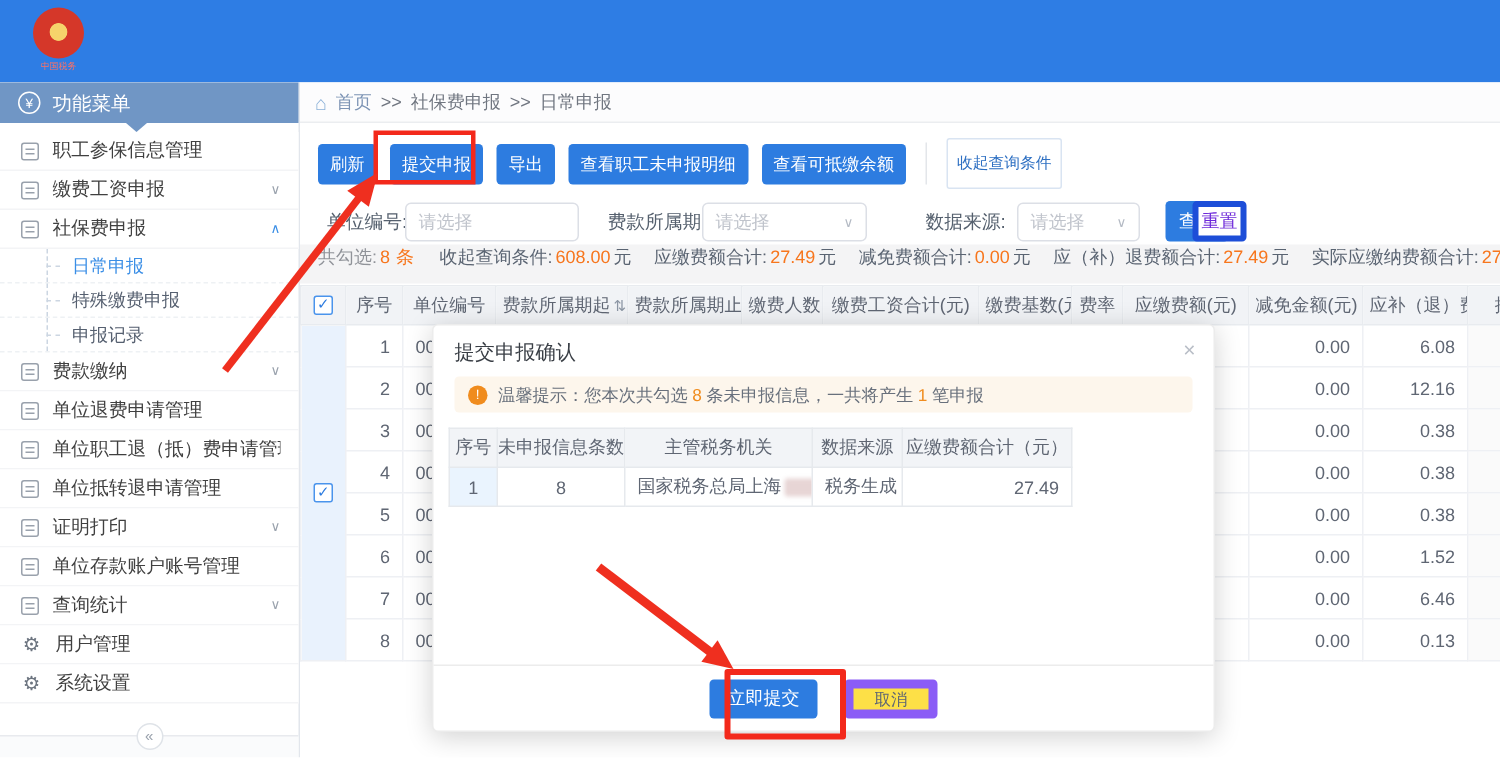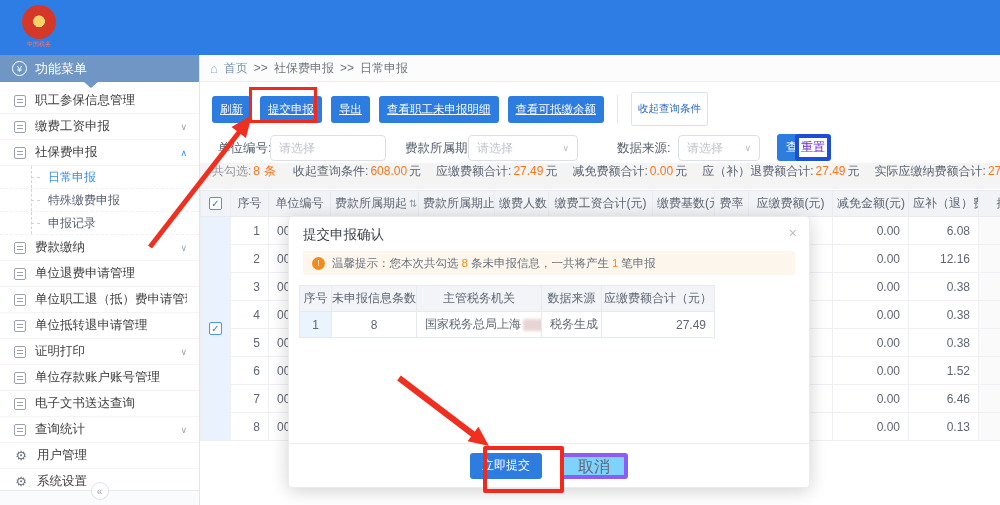--- a/index.html
+++ b/index.html
@@ -40,21 +40,21 @@
   .s-sub.active{color:#3a8ee6;}
   .side-foot{position:absolute;left:0;bottom:0;width:199px;height:15px;background:#fafbfc;border-top:1px solid #e8eaee;display:flex;justify-content:center;}
   .col-btn{width:18px;height:18px;border-radius:50%;background:#fff;border:1px solid #dfe3e8;color:#9aa2ad;font-size:10px;display:flex;align-items:center;justify-content:center;margin-top:-9px;cursor:pointer;}
 
   
   .main{position:absolute;left:200px;top:55px;width:800px;height:450px;background:#fff;}
   .crumb{height:27px;border-bottom:1px solid #ebedf0;display:flex;align-items:center;gap:6px;padding-left:10px;font-size:12px;color:#707680;background:#fcfcfd;}
   .home-ic{color:#8ab0d8;font-size:13px;}
   .crumb .first{color:#7d94b5;cursor:pointer;}
   .toolbar{position:absolute;left:0;top:33px;width:100%;height:42px;display:flex;align-items:center;gap:9px;padding-left:12px;}
-  .tb-btn{height:27px;background:#2d7ce0;color:#fff;font-size:11.5px;border:none;border-radius:3px;padding:0 8px;cursor:pointer;white-space:nowrap;text-decoration:underline;}
+  .tb-btn{height:27px;background:#2d7ce0;color:#fff;font-size:11.5px;border:none;border-radius:3px;padding:0 8px;cursor:pointer;white-space:nowrap;}
   .tb-sep{width:1px;height:28px;background:#e3e6ea;margin:0 4px;}
   .tb-collapse{height:34px;background:#fff;border:1px solid #d9e4f2;color:#2d6fc2;font-size:10.5px;padding:0 6px;border-radius:2px;cursor:pointer;}
 
   .f-lbl{position:absolute;font-size:12.5px;color:#55606e;top:85px;}
   .inp{position:absolute;top:80px;height:26px;border:1px solid #dcdfe6;border-radius:4px;font-size:12px;color:#606266;padding:0 8px;background:#fff;}
   .inp::placeholder{color:#c0c4cc;}
   .sel{position:absolute;top:80px;height:26px;border:1px solid #dcdfe6;border-radius:4px;background:#fff;display:flex;align-items:center;justify-content:space-between;padding:0 8px;font-size:12px;color:#c0c4cc;cursor:pointer;}
   .sc{color:#b4bac4;font-size:9px;}
   .q-btn{position:absolute;top:79px;height:27px;border-radius:3px;font-size:12px;cursor:pointer;}
   .q-query{left:577px;width:42px;background:#2d7ce0;color:#ffffff;border:none;}
@@ -83,21 +83,21 @@
   .warn-ic{width:13px;height:13px;border-radius:50%;background:#f08c1e;color:#fff;font-size:9px;display:flex;align-items:center;justify-content:center;flex:none;}
   .m-banner b{color:#f08c1e;font-weight:normal;margin:0 3px;}
   .m-table{margin:10px 0 0 10px;border-collapse:collapse;table-layout:fixed;width:415px;font-size:12px;color:#5f6673;}
   .m-table th{background:#f2f4f7;height:26px;border:1px solid #e6e9ed;font-weight:normal;white-space:nowrap;overflow:hidden;}
   .m-table td{height:26px;border:1px solid #e6e9ed;padding:0 8px;text-align:center;white-space:nowrap;overflow:hidden;}
   .m-table td.seq{background:#eaf4fe;}
   .m-table td.rnum{text-align:right;}
   .redact{display:inline-block;width:42px;height:12px;background:#e7d5d5;border-radius:2px;vertical-align:middle;margin:0 2px;filter:blur(1.5px);}
   .m-foot{position:absolute;left:0;bottom:0;width:100%;height:44px;border-top:1px solid #ececec;display:flex;align-items:center;justify-content:center;gap:18px;}
   .m-sub{height:26px;padding:0 12px;background:#2d7ce0;color:#fff;border:none;border-radius:3px;font-size:12px;cursor:pointer;}
-  .m-can{height:26px;padding:0 14px;background:#7dd3fc;color:#5f6673;border:4px solid #8b5cf6;border-radius:3px;font-size:16px;cursor:pointer;}
+  .m-can{height:26px;padding:0 14px;background:#fde047;color:#5f6673;border:6px solid #8b5cf6;border-radius:3px;font-size:11px;cursor:pointer;}
 
   
   .rb{position:absolute;border:3px solid #f3291b;z-index:60;pointer-events:none;}
   .rb1{left:249px;top:87px;width:68px;height:36px;}
   .rb2{left:483px;top:446px;width:81px;height:47px;border-width:4px;border-radius:2px;}
   .arrows{position:absolute;left:0;top:0;z-index:70;pointer-events:none;}
 </style>
 </head>
 <body>
 
@@ -160,24 +160,20 @@
       <span class="s-lbl">单位抵转退申请管理</span>
     </div>
     <div class="s-item">
       <span class="mi"></span>
       <span class="s-lbl">证明打印</span>
       <span class="chev">∨</span>
     </div>
     <div class="s-item">
       <span class="mi"></span>
       <span class="s-lbl">单位存款账户账号管理</span>
-    </div>
-    <div class="s-item">
-      <span class="mi"></span>
-      <span class="s-lbl">电子文书送达查询</span>
     </div>
     <div class="s-item">
       <span class="mi"></span>
       <span class="s-lbl">查询统计</span>
       <span class="chev">∨</span>
     </div>
     <div class="s-item">
       <span class="mi glyph">⚙</span>
       <span class="s-lbl">用户管理</span>
     </div>

